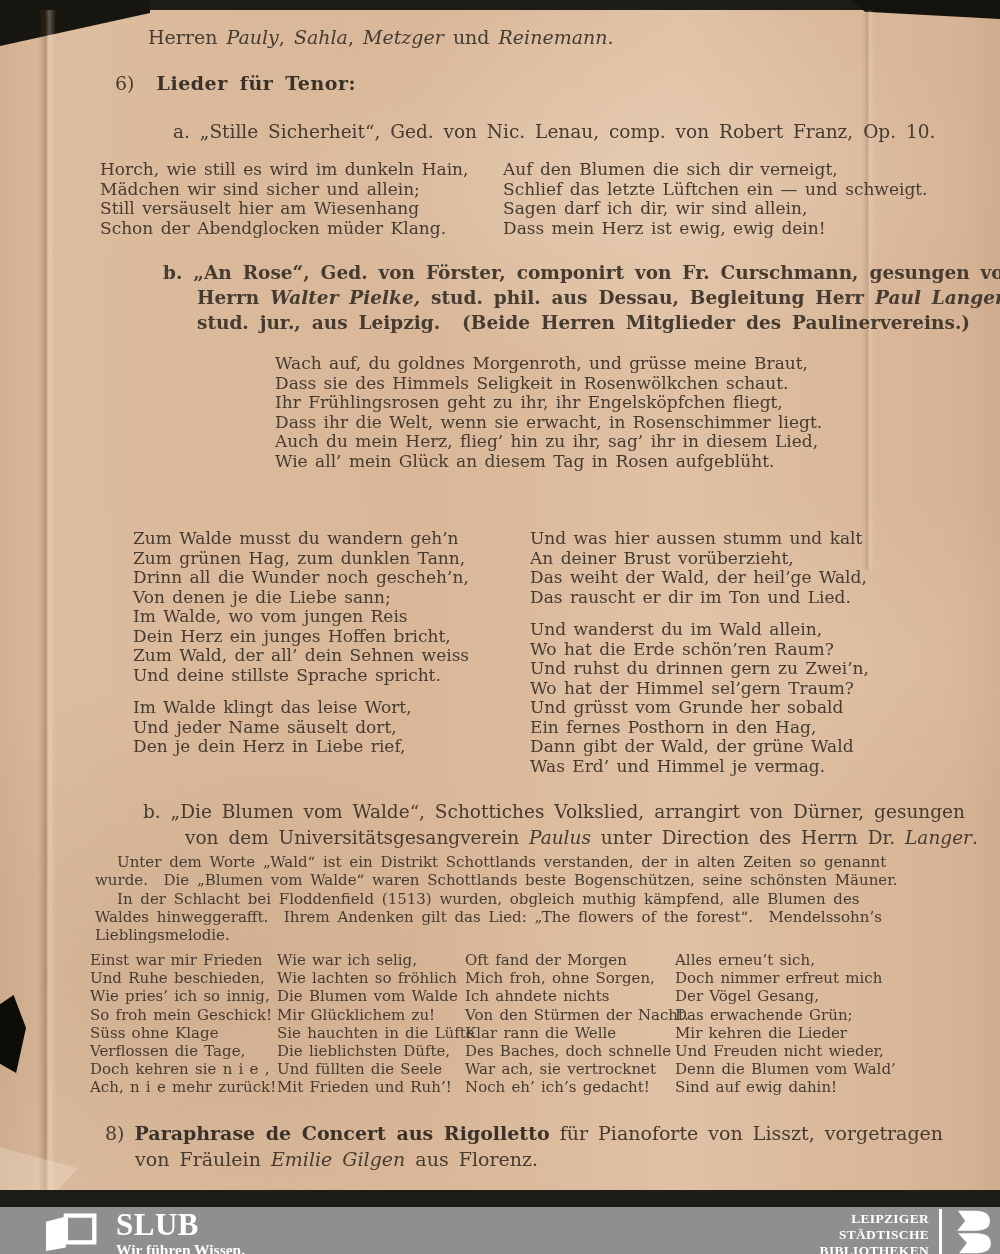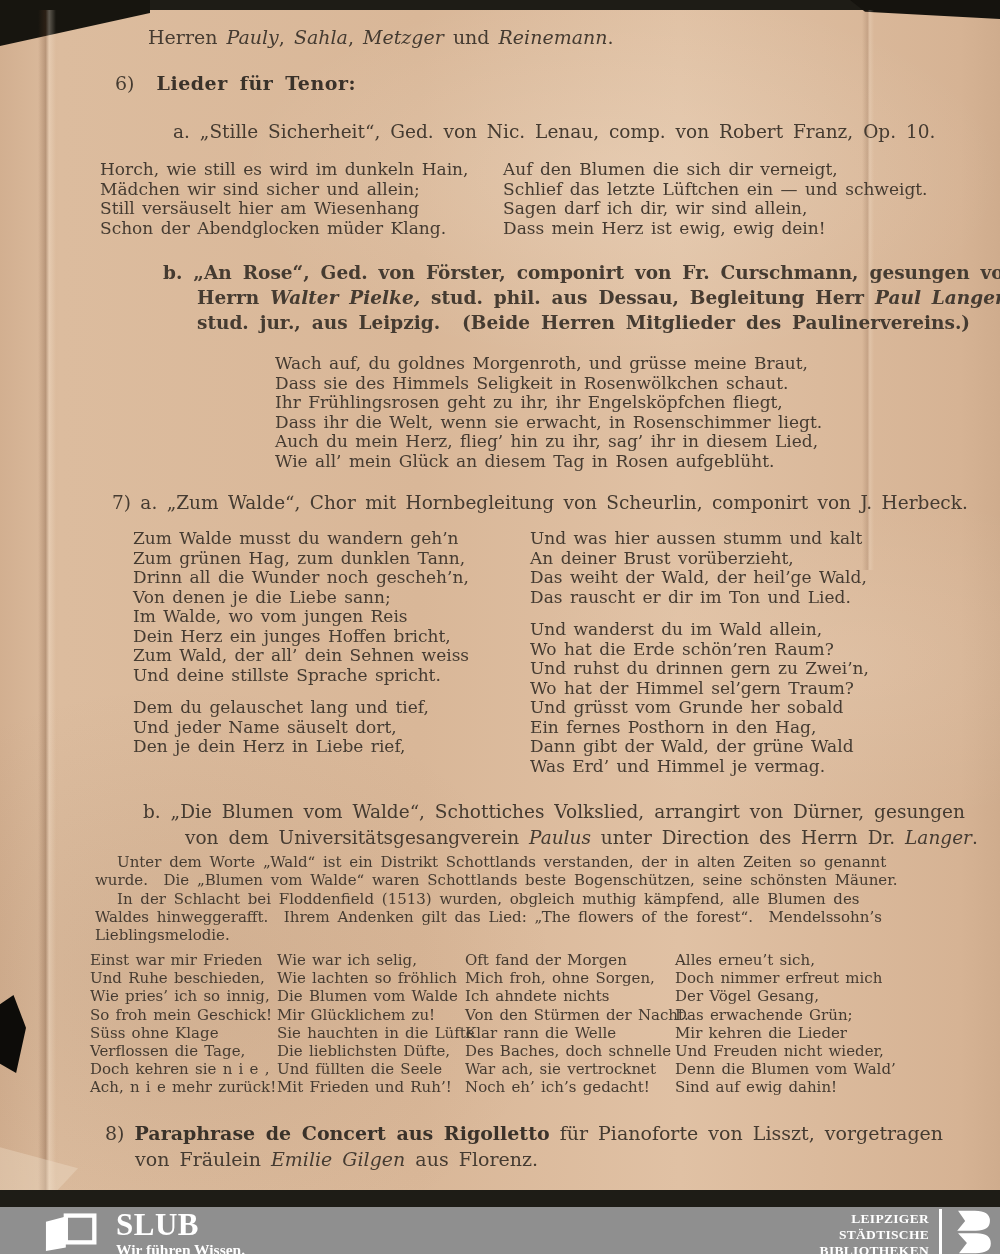--- a/index.html
+++ b/index.html
@@ -109,23 +109,22 @@
 
     <div class="t h6"><span>6)  </span><span class="bd">Lieder für Tenor:</span></div>
     <div class="t h6a">a. „Stille Sicherheit“, Ged. von Nic. Lenau, comp. von Robert Franz, Op. 10.</div>
 
     <div class="t verse vAL"><div class="vline">Horch, wie still es wird im dunkeln Hain,</div><div class="vline">Mädchen wir sind sicher und allein;</div><div class="vline">Still versäuselt hier am Wiesenhang</div><div class="vline">Schon der Abendglocken müder Klang.</div></div>
     <div class="t verse vAR"><div class="vline">Auf den Blumen die sich dir verneigt,</div><div class="vline">Schlief das letzte Lüftchen ein — und schweigt.</div><div class="vline">Sagen darf ich dir, wir sind allein,</div><div class="vline">Dass mein Herz ist ewig, ewig dein!</div></div>
 
     <div class="t anrose"><div class="vline"><span>b. „An Rose“, Ged. von Förster, componirt von Fr. Curschmann, gesungen von</span></div><div class="vline"><span>Herrn </span><span class="it">Walter Pielke,</span><span> stud. phil. aus Dessau, Begleitung Herr </span><span class="it">Paul Langer,</span></div><div class="vline"><span>stud. jur., aus Leipzig.  (Beide Herren Mitglieder des Paulinervereins.)</span></div></div>
     <div class="t verse wach"><div class="vline">Wach auf, du goldnes Morgenroth, und grüsse meine Braut,</div><div class="vline">Dass sie des Himmels Seligkeit in Rosenwölkchen schaut.</div><div class="vline">Ihr Frühlingsrosen geht zu ihr, ihr Engelsköpfchen fliegt,</div><div class="vline">Dass ihr die Welt, wenn sie erwacht, in Rosenschimmer liegt.</div><div class="vline">Auch du mein Herz, flieg’ hin zu ihr, sag’ ihr in diesem Lied,</div><div class="vline">Wie all’ mein Glück an diesem Tag in Rosen aufgeblüht.</div></div>
 
-    <div class="t h7">7) a. „Zum Walde“, Chor mit Hornbegleitung von Scheurlin, componirt von J. Herbeck.</div>
     <div class="t verse vZL1"><div class="vline">Zum Walde musst du wandern geh’n</div><div class="vline">Zum grünen Hag, zum dunklen Tann,</div><div class="vline">Drinn all die Wunder noch gescheh’n,</div><div class="vline">Von denen je die Liebe sann;</div><div class="vline">Im Walde, wo vom jungen Reis</div><div class="vline">Dein Herz ein junges Hoffen bricht,</div><div class="vline">Zum Wald, der all’ dein Sehnen weiss</div><div class="vline">Und deine stillste Sprache spricht.</div></div>
-    <div class="t verse vZL2"><div class="vline">Dem du gelauschet lang und tief,</div><div class="vline">Und jeder Name säuselt dort,</div><div class="vline">Den je dein Herz in Liebe rief,</div></div>
+    <div class="t verse vZL2"><div class="vline">Im Walde klingt das leise Wort,</div><div class="vline">Und jeder Name säuselt dort,</div><div class="vline">Den je dein Herz in Liebe rief,</div></div>
     <div class="t verse vZR1"><div class="vline">Und was hier aussen stumm und kalt</div><div class="vline">An deiner Brust vorüberzieht,</div><div class="vline">Das weiht der Wald, der heil’ge Wald,</div><div class="vline">Das rauscht er dir im Ton und Lied.</div></div>
     <div class="t verse vZR2"><div class="vline">Und wanderst du im Wald allein,</div><div class="vline">Wo hat die Erde schön’ren Raum?</div><div class="vline">Und ruhst du drinnen gern zu Zwei’n,</div><div class="vline">Wo hat der Himmel sel’gern Traum?</div><div class="vline">Und grüsst vom Grunde her sobald</div><div class="vline">Ein fernes Posthorn in den Hag,</div><div class="vline">Dann gibt der Wald, der grüne Wald</div><div class="vline">Was Erd’ und Himmel je vermag.</div></div>
 
     <div class="t hblumen"><div class="vline"><span>b. „Die Blumen vom Walde“, Schottiches Volkslied, arrangirt von Dürner, gesungen</span></div><div class="vline"><span>von dem Universitätsgesangverein </span><span class="it">Paulus</span><span> unter Direction des Herrn Dr. </span><span class="it">Langer</span><span>.</span></div></div>
     <div class="t note"><div class="vline">Unter dem Worte „Wald“ ist ein Distrikt Schottlands verstanden, der in alten Zeiten so genannt</div><div class="vline">wurde.  Die „Blumen vom Walde“ waren Schottlands beste Bogenschützen, seine schönsten Mäuner.</div><div class="vline">In der Schlacht bei Floddenfield (1513) wurden, obgleich muthig kämpfend, alle Blumen des</div><div class="vline">Waldes hinweggerafft.  Ihrem Andenken gilt das Lied: „The flowers of the forest“.  Mendelssohn’s</div><div class="vline">Lieblingsmelodie.</div></div>
 
     <div class="t smallverse col1"><div class="vline">Einst war mir Frieden</div><div class="vline">Und Ruhe beschieden,</div><div class="vline">Wie pries’ ich so innig,</div><div class="vline">So froh mein Geschick!</div><div class="vline">Süss ohne Klage</div><div class="vline">Verflossen die Tage,</div><div class="vline">Doch kehren sie n i e ,</div><div class="vline">Ach, n i e mehr zurück!</div></div>
     <div class="t smallverse col2"><div class="vline">Wie war ich selig,</div><div class="vline">Wie lachten so fröhlich</div><div class="vline">Die Blumen vom Walde</div><div class="vline">Mir Glücklichem zu!</div><div class="vline">Sie hauchten in die Lüfte</div><div class="vline">Die lieblichsten Düfte,</div><div class="vline">Und füllten die Seele</div><div class="vline">Mit Frieden und Ruh’!</div></div>
     <div class="t smallverse col3"><div class="vline">Oft fand der Morgen</div><div class="vline">Mich froh, ohne Sorgen,</div><div class="vline">Ich ahndete nichts</div><div class="vline">Von den Stürmen der Nacht.</div><div class="vline">Klar rann die Welle</div><div class="vline">Des Baches, doch schnelle</div><div class="vline">War ach, sie vertrocknet</div><div class="vline">Noch eh’ ich’s gedacht!</div></div>
     <div class="t smallverse col4"><div class="vline">Alles erneu’t sich,</div><div class="vline">Doch nimmer erfreut mich</div><div class="vline">Der Vögel Gesang,</div><div class="vline">Das erwachende Grün;</div><div class="vline">Mir kehren die Lieder</div><div class="vline">Und Freuden nicht wieder,</div><div class="vline">Denn die Blumen vom Wald’</div><div class="vline">Sind auf ewig dahin!</div></div>

